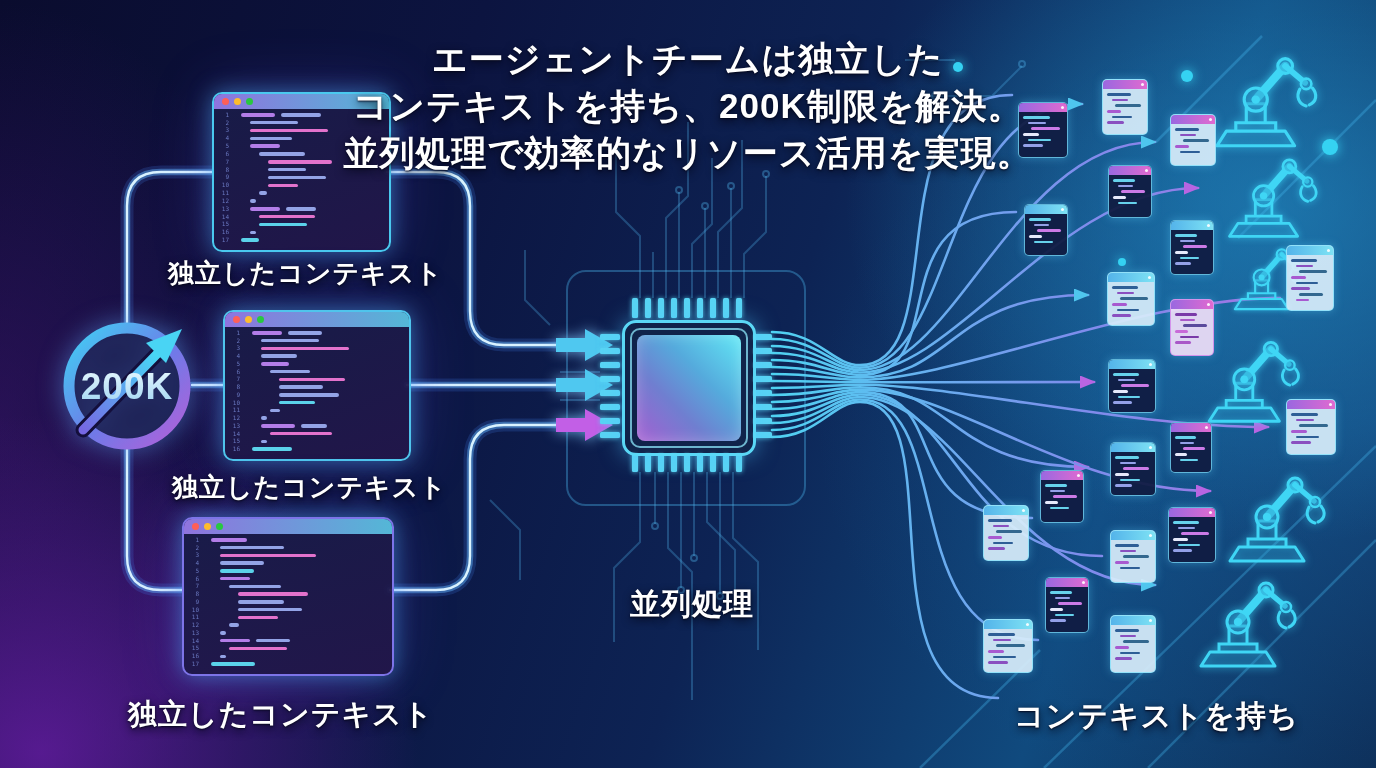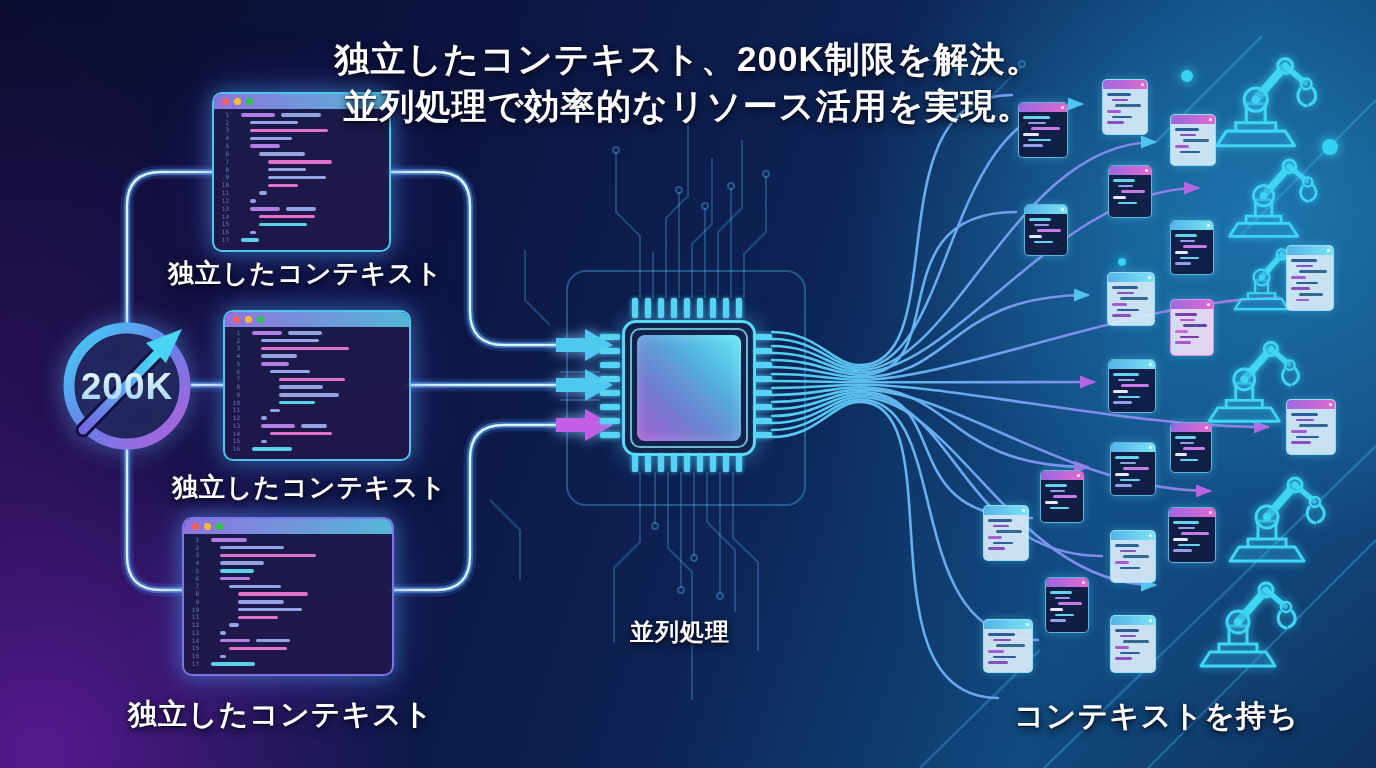--- a/index.html
+++ b/index.html
@@ -52,21 +52,21 @@
     width:9px;text-align:right;flex:none;}
   .seg{height:3.5px;border-radius:2px;flex:none;}
   .headline{position:absolute;top:36px;left:50%;transform:translateX(-50%);text-align:center;z-index:6;
     font-size:35px;font-weight:800;color:#ffffff;line-height:1.34;letter-spacing:1px;white-space:nowrap;
     text-shadow:0 3px 10px rgba(4,6,24,.95),0 1px 2px rgba(4,6,24,.9);}
   .flow-label{position:absolute;font-weight:800;color:#ffffff;z-index:6;white-space:nowrap;letter-spacing:1px;
     text-shadow:0 3px 9px rgba(4,6,24,.95),0 1px 2px rgba(4,6,24,.9);}
   #label-ctx1{left:168px;top:256px;font-size:26px;}
   #label-ctx2{left:172px;top:470px;font-size:26px;}
   #label-ctx3{left:128px;top:695px;font-size:29px;}
-  #label-parallel{left:630px;top:616px;font-size:24px;}
+  #label-parallel{left:630px;top:584px;font-size:30px;}
   #label-distributed{left:1014px;top:696px;font-size:30px;}
   .badge{position:absolute;left:53px;top:310px;width:148px;height:148px;z-index:5;
     filter:drop-shadow(0 0 12px rgba(100,170,255,.55));}
   #cards{position:absolute;left:0;top:0;width:100%;height:100%;z-index:3;pointer-events:none;}
   .card{position:absolute;border-radius:5px;overflow:hidden;box-shadow:0 0 10px rgba(90,200,245,.4);}
   .card.dark{background:rgba(16,28,66,.94);border:1.5px solid rgba(110,210,245,.85);}
   .card.light{background:rgba(214,236,250,.93);border:1.5px solid rgba(140,225,250,.9);}
   .card.pink{background:rgba(235,220,246,.94);border:1.5px solid rgba(210,140,235,.9);}
   .card-head{height:9px;display:flex;align-items:center;justify-content:flex-end;padding:0 3px;}
   .card-head.hp{background:linear-gradient(90deg,#9a68e0,#e06ad0);}
@@ -547,21 +547,22 @@
       </linearGradient>
     </defs>
     <circle cx="74" cy="76" r="58" fill="rgba(16,12,54,.55)" stroke="url(#ringG)" stroke-width="11"></circle>
     <path d="M30 120 L104 44" stroke="#140f3c" stroke-width="15" stroke-linecap="round" fill="none"></path>
     <path d="M30 120 L104 44" stroke="url(#arrG)" stroke-width="9" stroke-linecap="round" fill="none"></path>
     <polygon points="129,19 93,33 113,53" fill="#49d4f4"></polygon>
     <text x="74" y="89" text-anchor="middle" font-size="37" font-weight="bold" letter-spacing="1" fill="url(#txtG)" style="font-family:'Liberation Sans',sans-serif">200K</text>
   </svg>
 
   <div class="headline">
-    <div>独立したコンテキスト、200K制限を解決。</div>
+    <div>エージェントチームは独立した</div>
+    <div>コンテキストを持ち、200K制限を解決。</div>
     <div>並列処理で効率的なリソース活用を実現。</div>
   </div>
 
   <div id="label-ctx1" class="flow-label">独立したコンテキスト</div>
   <div id="label-ctx2" class="flow-label">独立したコンテキスト</div>
   <div id="label-ctx3" class="flow-label">独立したコンテキスト</div>
   <div id="label-parallel" class="flow-label">並列処理</div>
   <div id="label-distributed" class="flow-label">コンテキストを持ち</div>
 
   <div id="cards">

